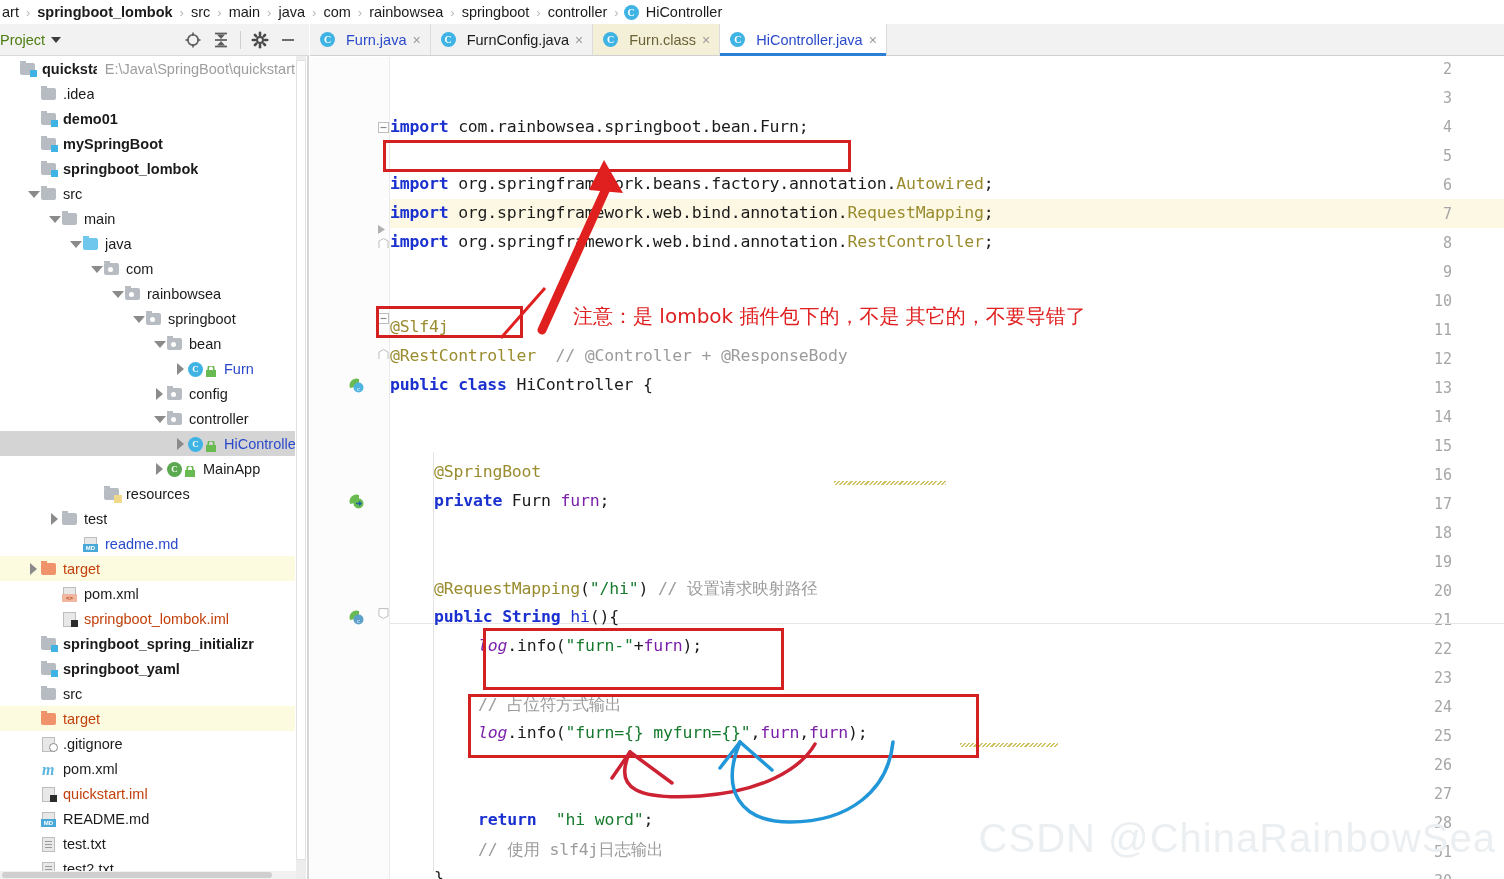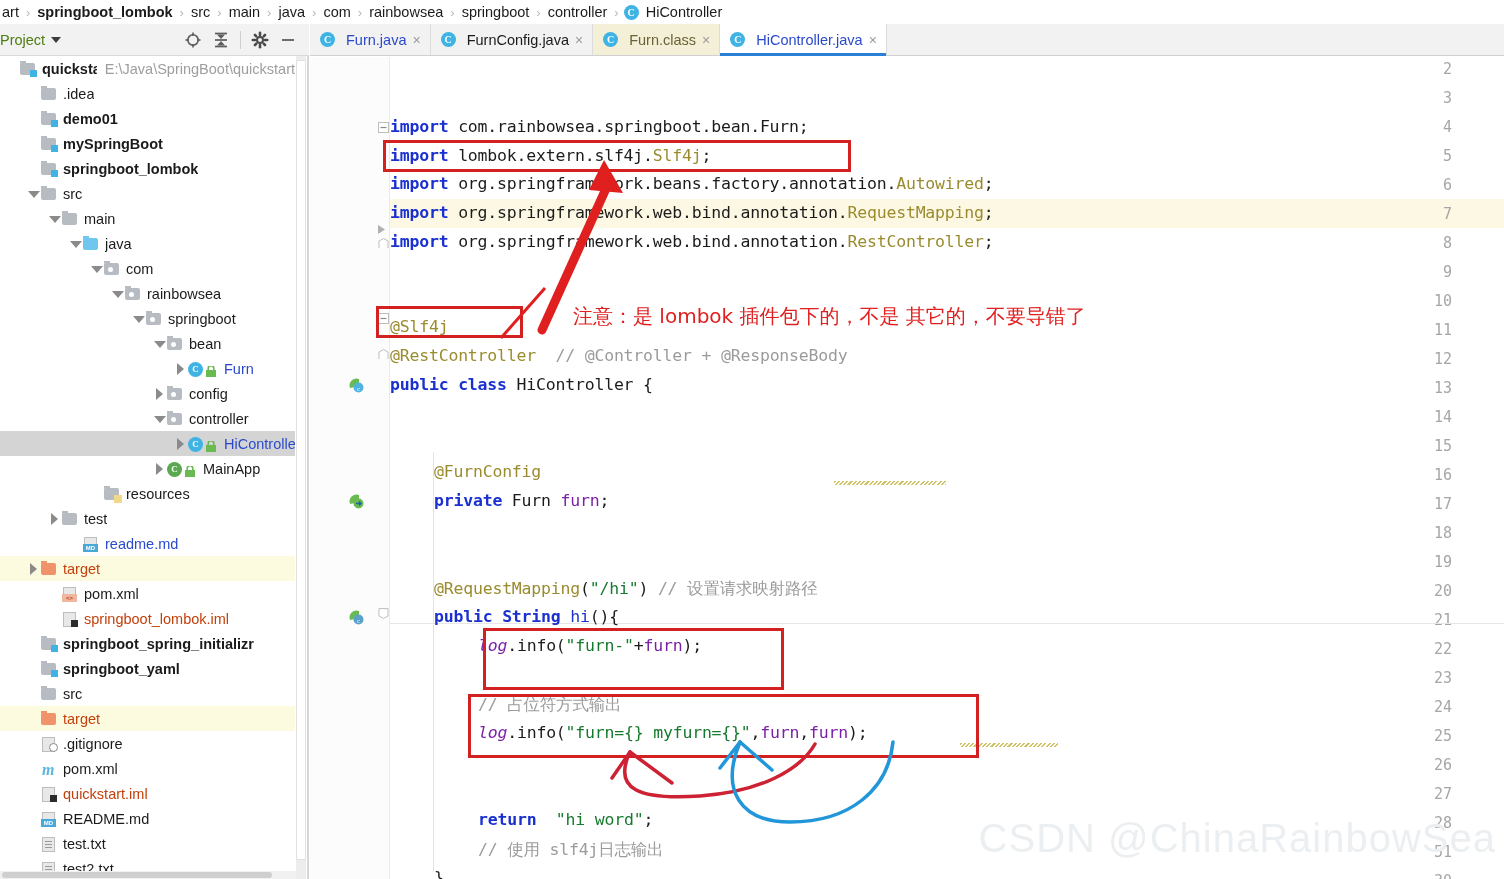--- a/index.html
+++ b/index.html
@@ -665,35 +665,34 @@
     <div class="fold" style="left:66px; top:164px;">
       <svg width="11" height="11" viewBox="0 0 11 11">
           <polygon points="2,1 9,5.5 2,10" fill="#b0b0b0"></polygon>
         </svg>
     </div>
 
     <div style="position:absolute;left:80px;top:566px;width:1114px;height:1px;background:#e6e6e6;"></div>
 
     <div class="code-line" style="top:60px;"><span class="kw">import</span><span class="typ"> com.rainbowsea.springboot.bean.Furn;</span></div>
 
-    <div class="code-line" style="top:89px;"><span class="kw">import</span><span class="typ"> lombok.extern.slf4j.</span><span class="ann">Slf4j</span><span class="typ">;</span></div>
 
     <div class="code-line" style="top:117px;"><span class="kw">import</span><span class="typ"> org.springframework.beans.factory.annotation.</span><span class="ann">Autowired</span><span class="typ">;</span></div>
 
     <div class="code-line" style="top:146px;"><span class="kw">import</span><span class="typ"> org.springframework.web.bind.annotation.</span><span class="ann">RequestMapping</span><span class="typ">;</span></div>
 
     <div class="code-line" style="top:175px;"><span class="kw">import</span><span class="typ"> org.springframework.web.bind.annotation.</span><span class="ann">RestController</span><span class="typ">;</span></div>
 
     <div class="code-line" style="top:260px;"><span class="ann">@Slf4j</span></div>
 
     <div class="code-line" style="top:289px;"><span class="ann">@RestController</span><span class="cmt">  // @Controller + @ResponseBody</span></div>
 
     <div class="code-line" style="top:318px;"><span class="kw">public class</span><span class="typ"> HiController {</span></div>
 
-    <div class="code-line" style="top:405px; left:124px;"><span class="ann">@FurnConfig</span></div>
+    <div class="code-line" style="top:405px; left:124px;"><span class="ann">@SpringBoot</span></div>
     <div class="squiggle" style="left:524px;top:424px;width:112px;"></div>
 
     <div class="code-line" style="top:434px; left:124px;"><span class="kw">private</span><span class="typ"> Furn </span><span class="fld">furn</span><span class="typ">;</span></div>
 
     <div class="code-line" style="top:521px; left:124px;"><span class="ann">@RequestMapping</span><span class="typ">(</span><span class="str">"/hi"</span><span class="typ">) </span><span class="cmt">// 设置请求映射路径</span></div>
 
     <div class="code-line" style="top:550px; left:124px;"><span class="kw">public String </span><span class="typ" style="color:#1a31cf;">hi</span><span class="typ">(){</span></div>
 
     <div class="code-line" style="top:579px; left:168px;"><span class="logv">log</span><span class="typ">.info(</span><span class="str">"furn-"</span><span class="typ">+</span><span class="fld">furn</span><span class="typ">);</span></div>
 

